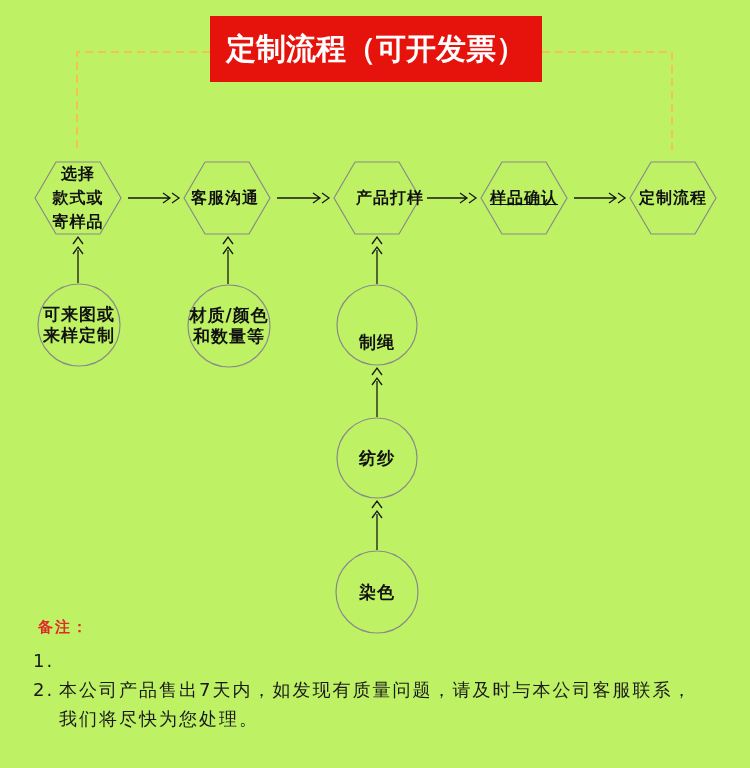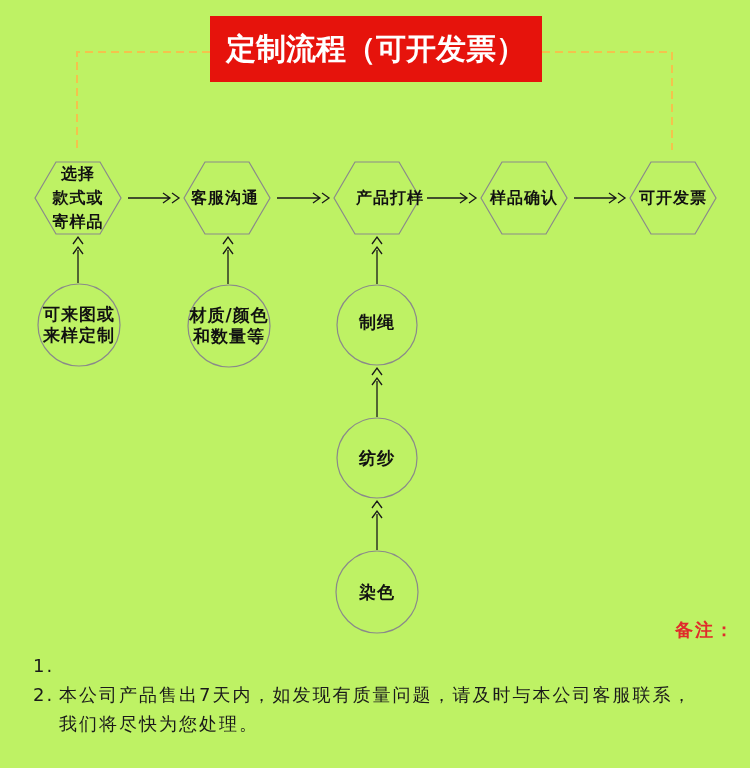--- a/index.html
+++ b/index.html
@@ -43,25 +43,24 @@
   }
   .hex-label { font-size: 16px; line-height: 24px; letter-spacing: 1px; }
   .circle-label { font-size: 17px; line-height: 21px; letter-spacing: 1px; }
   .notes {
     position: absolute;
     left: 33px; top: 618px;
     width: 702px;
   }
   .notes-heading {
     color: #e02b2b;
-    font-size: 18px;
+    font-size: 15px;
     font-weight: bold;
     letter-spacing: 2px;
     margin: 0 0 9px 5px;
-    text-align: right;
   }
   .note-item {
     display: flex;
     font-size: 18px;
     line-height: 29px;
     letter-spacing: 2px;
     color: #1a1a1a;
   }
   .note-num {
     flex: 0 0 26px;
@@ -107,28 +106,28 @@
 
   <div class="banner">
     <span class="banner-text">定制流程（可开发票）</span>
   </div>
 
   <div class="node-label hex-label" style="left:78px; top:198px;">选择
 款式或
 寄样品</div>
   <div class="node-label hex-label" style="left:225px; top:198px;">客服沟通</div>
   <div class="node-label hex-label" style="left:377px; top:198px;margin-left:13px;">产品打样</div>
-  <div class="node-label hex-label" style="left:524px; top:198px;">样品确认</div>
-  <div class="node-label hex-label" style="left:673px; top:198px;">可开发票</div>
+  <div class="node-label hex-label" style="left:524px; top:198px;text-decoration:underline;">样品确认</div>
+  <div class="node-label hex-label" style="left:673px; top:198px;">定制流程</div>
 
   <div class="node-label circle-label" style="left:229px; top:326px;">材质/颜色
 和数量等</div>
   <div class="node-label circle-label" style="left:79px; top:325px;">可来图或
 来样定制</div>
-  <div class="node-label circle-label" style="left:377px; top:322px;">制绳</div>
+  <div class="node-label circle-label" style="left:377px; top:342px;">制绳</div>
   <div class="node-label circle-label" style="left:377px; top:458px;text-align:right;">纺纱</div>
   <div class="node-label circle-label" style="left:377px; top:592px;font-family:Liberation Serif, serif;">染色</div>
 
   <div class="notes">
     <div class="notes-heading">备注：</div>
     <div class="note-item">
       <span class="note-num">1.</span>
     </div>
     <div class="note-item">
       <span class="note-num">2.</span>

